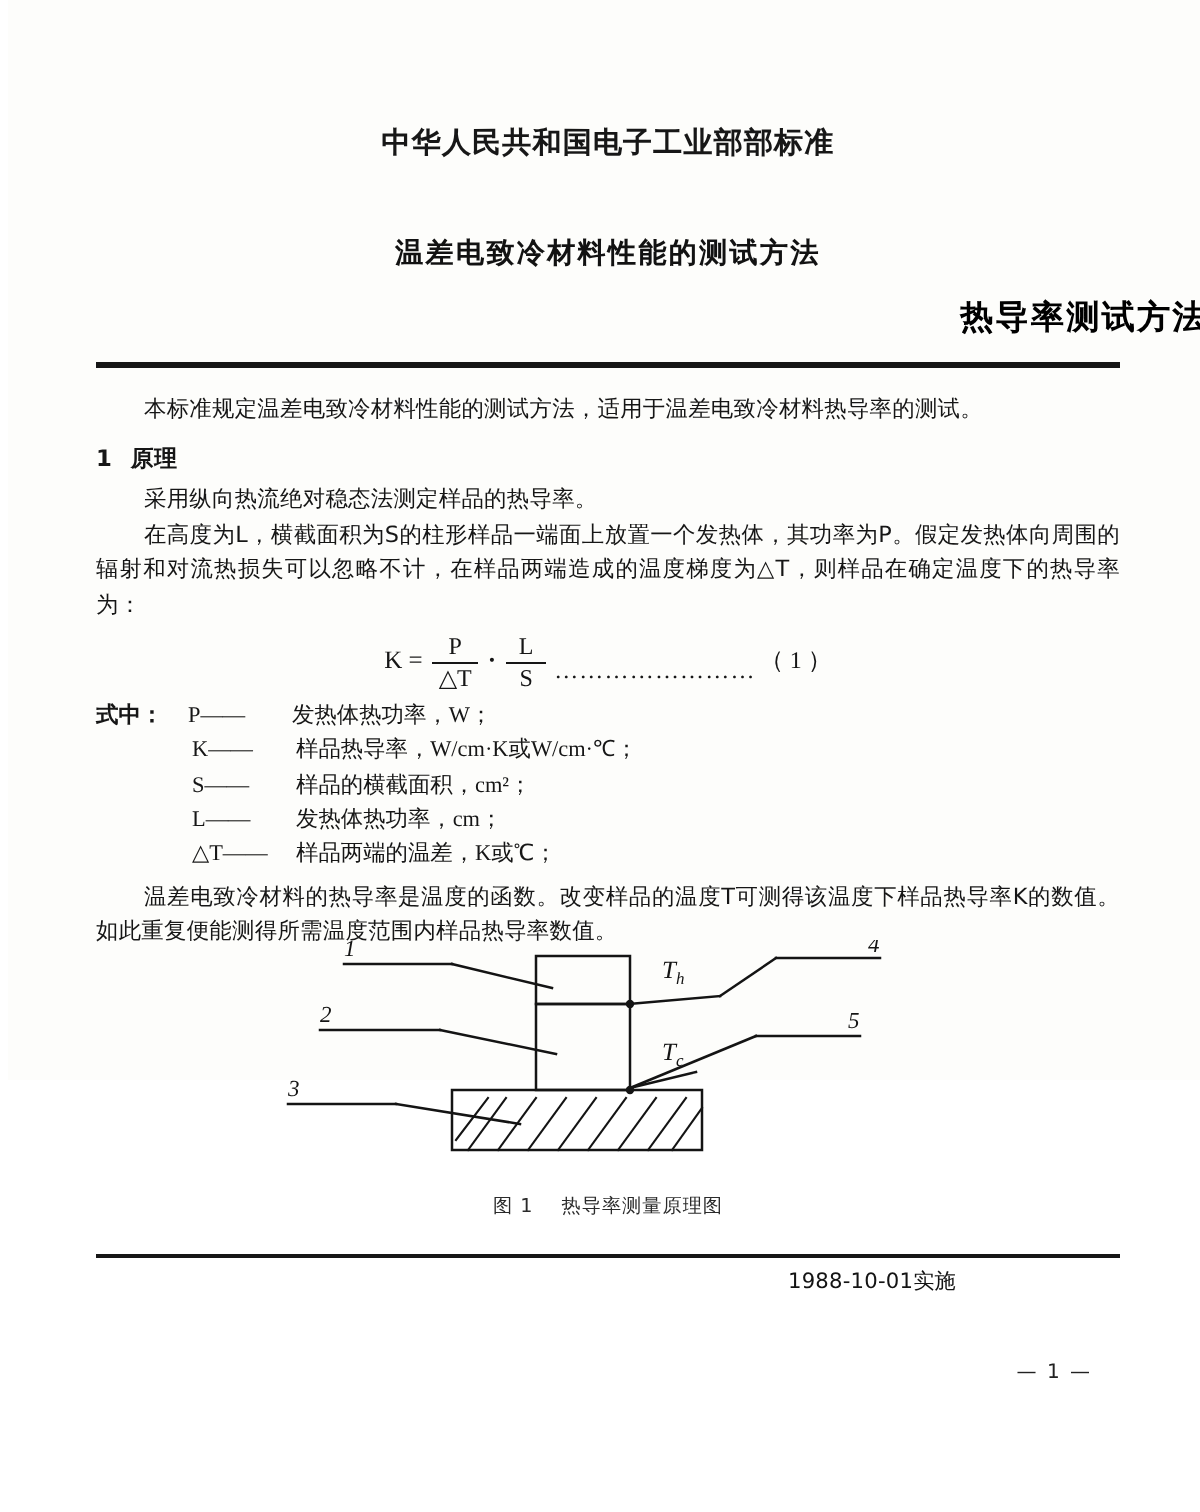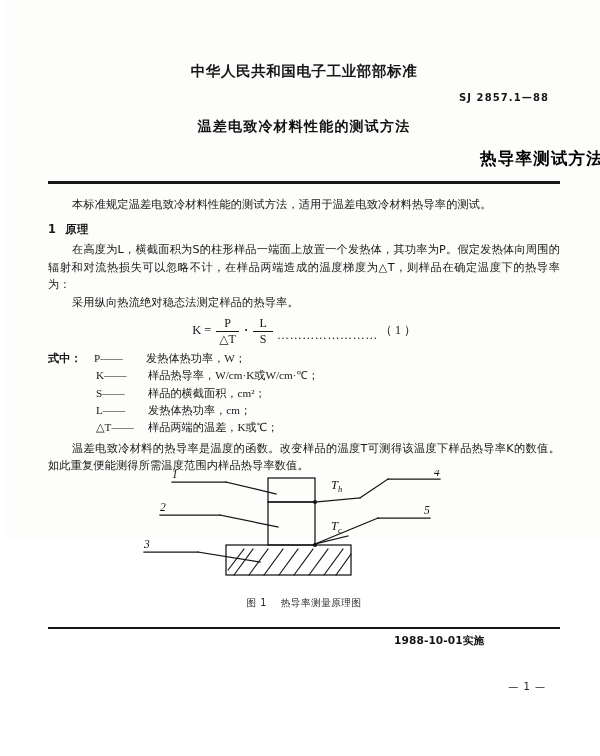--- a/index.html
+++ b/index.html
@@ -201,21 +201,21 @@
     font-weight: bold;
     font-size: 10.6px;
     letter-spacing: 0.1px;
     color: #141414;
   }
   .foot-right {
     position: absolute;
     left: 390px;
     top: 634px;
     font-family: "DejaVu Sans", "Liberation Sans", sans-serif;
-    font-weight: bold;
+    font-weight: normal;
     font-size: 10.6px;
     letter-spacing: 0.1px;
     color: #141414;
   }
   .pageno {
     position: absolute;
     left: 0; right: 58px;
     top: 681px;
     text-align: right;
     font-family: "DejaVu Sans", "Liberation Sans", sans-serif;
@@ -224,39 +224,38 @@
     color: #222222;
   }
 </style>
 </head>
 <body>
 
 <div class="page">
 
   <div class="hdr-org">中华人民共和国电子工业部部标准</div>
 
-  <div class="hdr-stdno">SJ 2857.1—88</div>
 
   <div class="hdr-title1">温差电致冷材料性能的测试方法</div>
 
   <div class="hdr-title2">热导率测试方法</div>
 
   <div class="rule-top"></div>
 
   <div class="body">
 
     <p class="p indent">本标准规定温差电致冷材料性能的测试方法，适用于温差电致冷材料热导率的测试。</p>
 
     <div class="sec-head">
       <span class="num">1</span><span>原理</span>
     </div>
 
+    <p class="p indent">采用纵向热流绝对稳态法测定样品的热导率。</p>
+
     <p class="p indent">在高度为L，横截面积为S的柱形样品一端面上放置一个发热体，其功率为P。假定发热体向周围的辐射和对流热损失可以忽略不计，在样品两端造成的温度梯度为△T，则样品在确定温度下的热导率为：</p>
-
-    <p class="p indent">采用纵向热流绝对稳态法测定样品的热导率。</p>
 
     <div class="formula">
       <span class="lead">K =</span>
       <span class="frac">
         <span class="num-t">P</span>
         <span class="bar"></span>
         <span class="den-t">△T</span>
       </span>
       <span class="dotop">·</span>
       <span class="frac">

